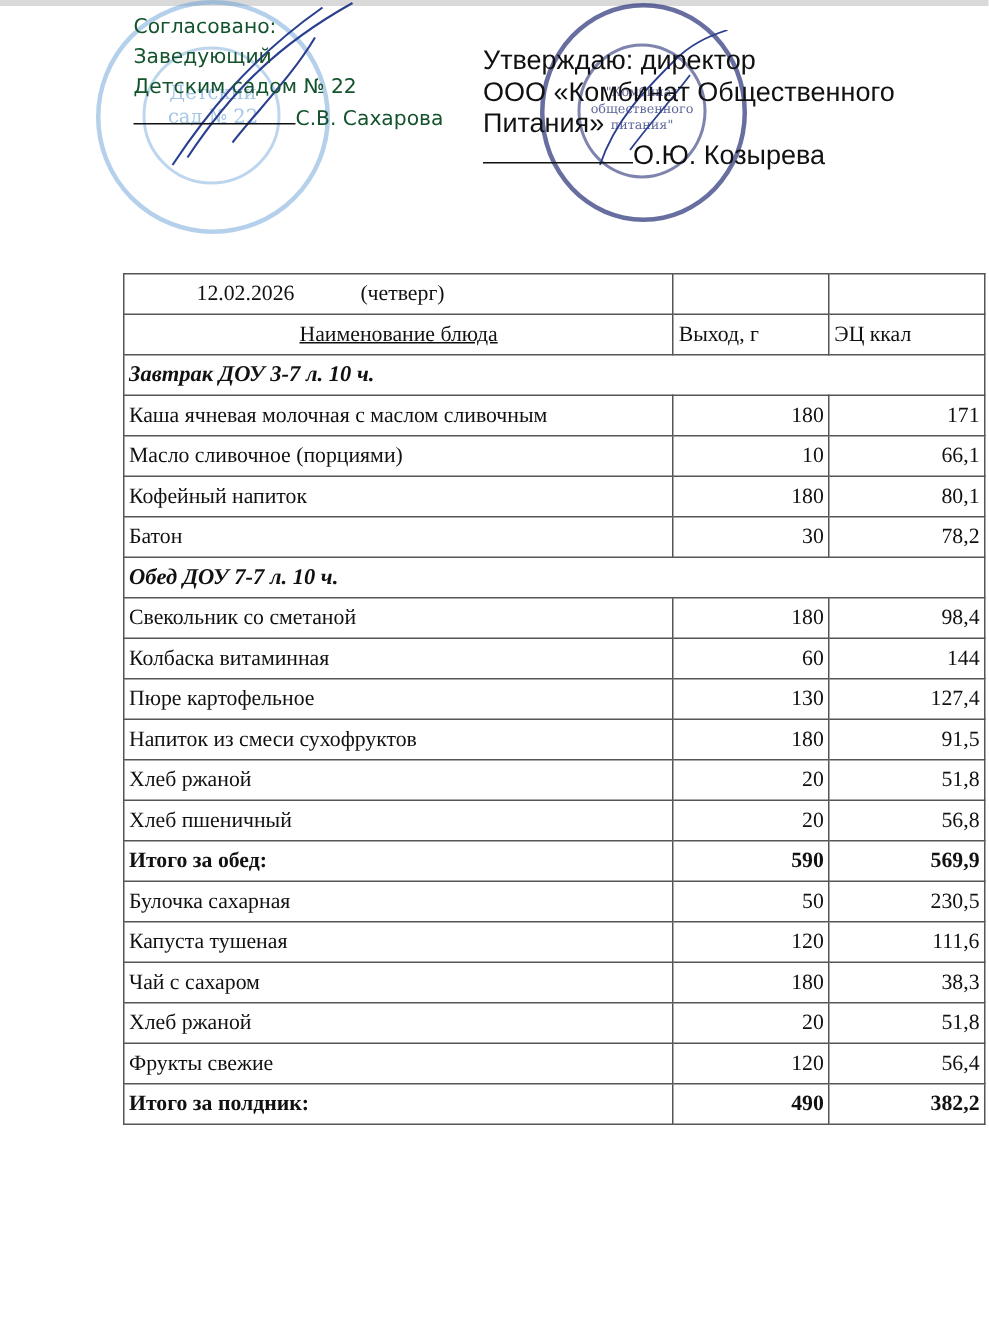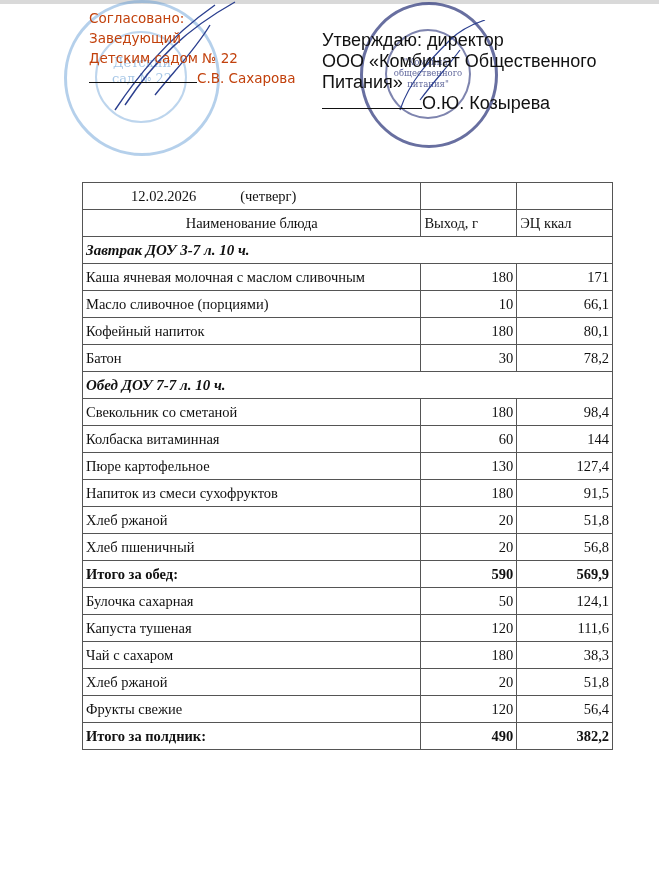--- a/index.html
+++ b/index.html
@@ -3,21 +3,21 @@
 <meta charset="utf-8">
 <style>
   html, body { margin: 0; padding: 0; }
   body {
     width: 659px; height: 878px; position: relative; overflow: hidden;
     background: #ffffff; color: #111;
   }
   .topbar { position: absolute; left: 0; top: 0; width: 659px; height: 4px; background: #d9d9d9; }
   .approve-left {
     position: absolute; left: 89px; top: 8px;
-    font-family: "DejaVu Sans", sans-serif; font-size: 13.5px; line-height: 20px; color: #c2410c;
+    font-family: "DejaVu Sans", sans-serif; font-size: 13.5px; line-height: 20px; color: #14532d;
   }
   .approve-right {
     position: absolute; left: 322px; top: 30px;
     font-family: "Liberation Sans", sans-serif; font-size: 18px; line-height: 21px; color: #111;
   }
   .sigline { display: inline-block; border-bottom: 1px solid #111; height: 14px; vertical-align: baseline; }
   .stamp {
     position: absolute; border-radius: 50%; pointer-events: none;
   }
   .stamp-left {
@@ -41,35 +41,35 @@
     border: 2px solid rgba(40,50,120,0.6);
   }
   .stamp-right .stxt {
     position: absolute; left: 28px; top: 52px; width: 74px; text-align: center;
     font-family: "DejaVu Serif", serif; font-size: 8.5px; color: rgba(40,50,120,0.75); line-height: 11px;
   }
   .pen {
     position: absolute; pointer-events: none;
   }
   table.menu {
-    position: absolute; left: 82px; top: 182px; width: 531px;
+    position: absolute; left: 82px; top: 182px; width: 575px;
     border-collapse: collapse;
     font-family: "Liberation Serif", serif; font-size: 14.5px; color: #111;
   }
   table.menu td {
     border: 1px solid #555; padding: 0 3px; height: 26px; vertical-align: middle;
   }
   col.c1 { width: 339px; } col.c2 { width: 96px; } col.c3 { width: 96px; }
   .num { text-align: right; }
   .bold { font-weight: bold; }
   .section td { font-weight: bold; font-style: italic; padding-left: 48px; font-size: 15px; }
   .date-row td { height: 28px; }
   .date-row .datecell { padding-left: 48px; }
   .date-row .dow { margin-left: 44px; }
-  .hdr td.name { text-align: center; }
+  .hdr td.name { text-align: center; text-decoration: underline; }
   .tall td { height: 50px; vertical-align: top; padding-top: 4px; }
 </style>
 </head>
 <body>
 
 <div class="topbar"></div>
 
 <div class="stamp stamp-left">
   <div class="inner"></div>
   <div class="stxt">Детский сад № 22</div>
@@ -183,21 +183,21 @@
   </tr>
   <tr class="bold">
     <td>Итого за обед:</td>
     <td class="num">590</td>
     <td class="num">569,9</td>
   </tr>
 
   <tr>
     <td>Булочка сахарная</td>
     <td class="num">50</td>
-    <td class="num">124,1</td>
+    <td class="num">230,5</td>
   </tr>
   <tr>
     <td>Капуста тушеная</td>
     <td class="num">120</td>
     <td class="num">111,6</td>
   </tr>
   <tr>
     <td>Чай с сахаром</td>
     <td class="num">180</td>
     <td class="num">38,3</td>

